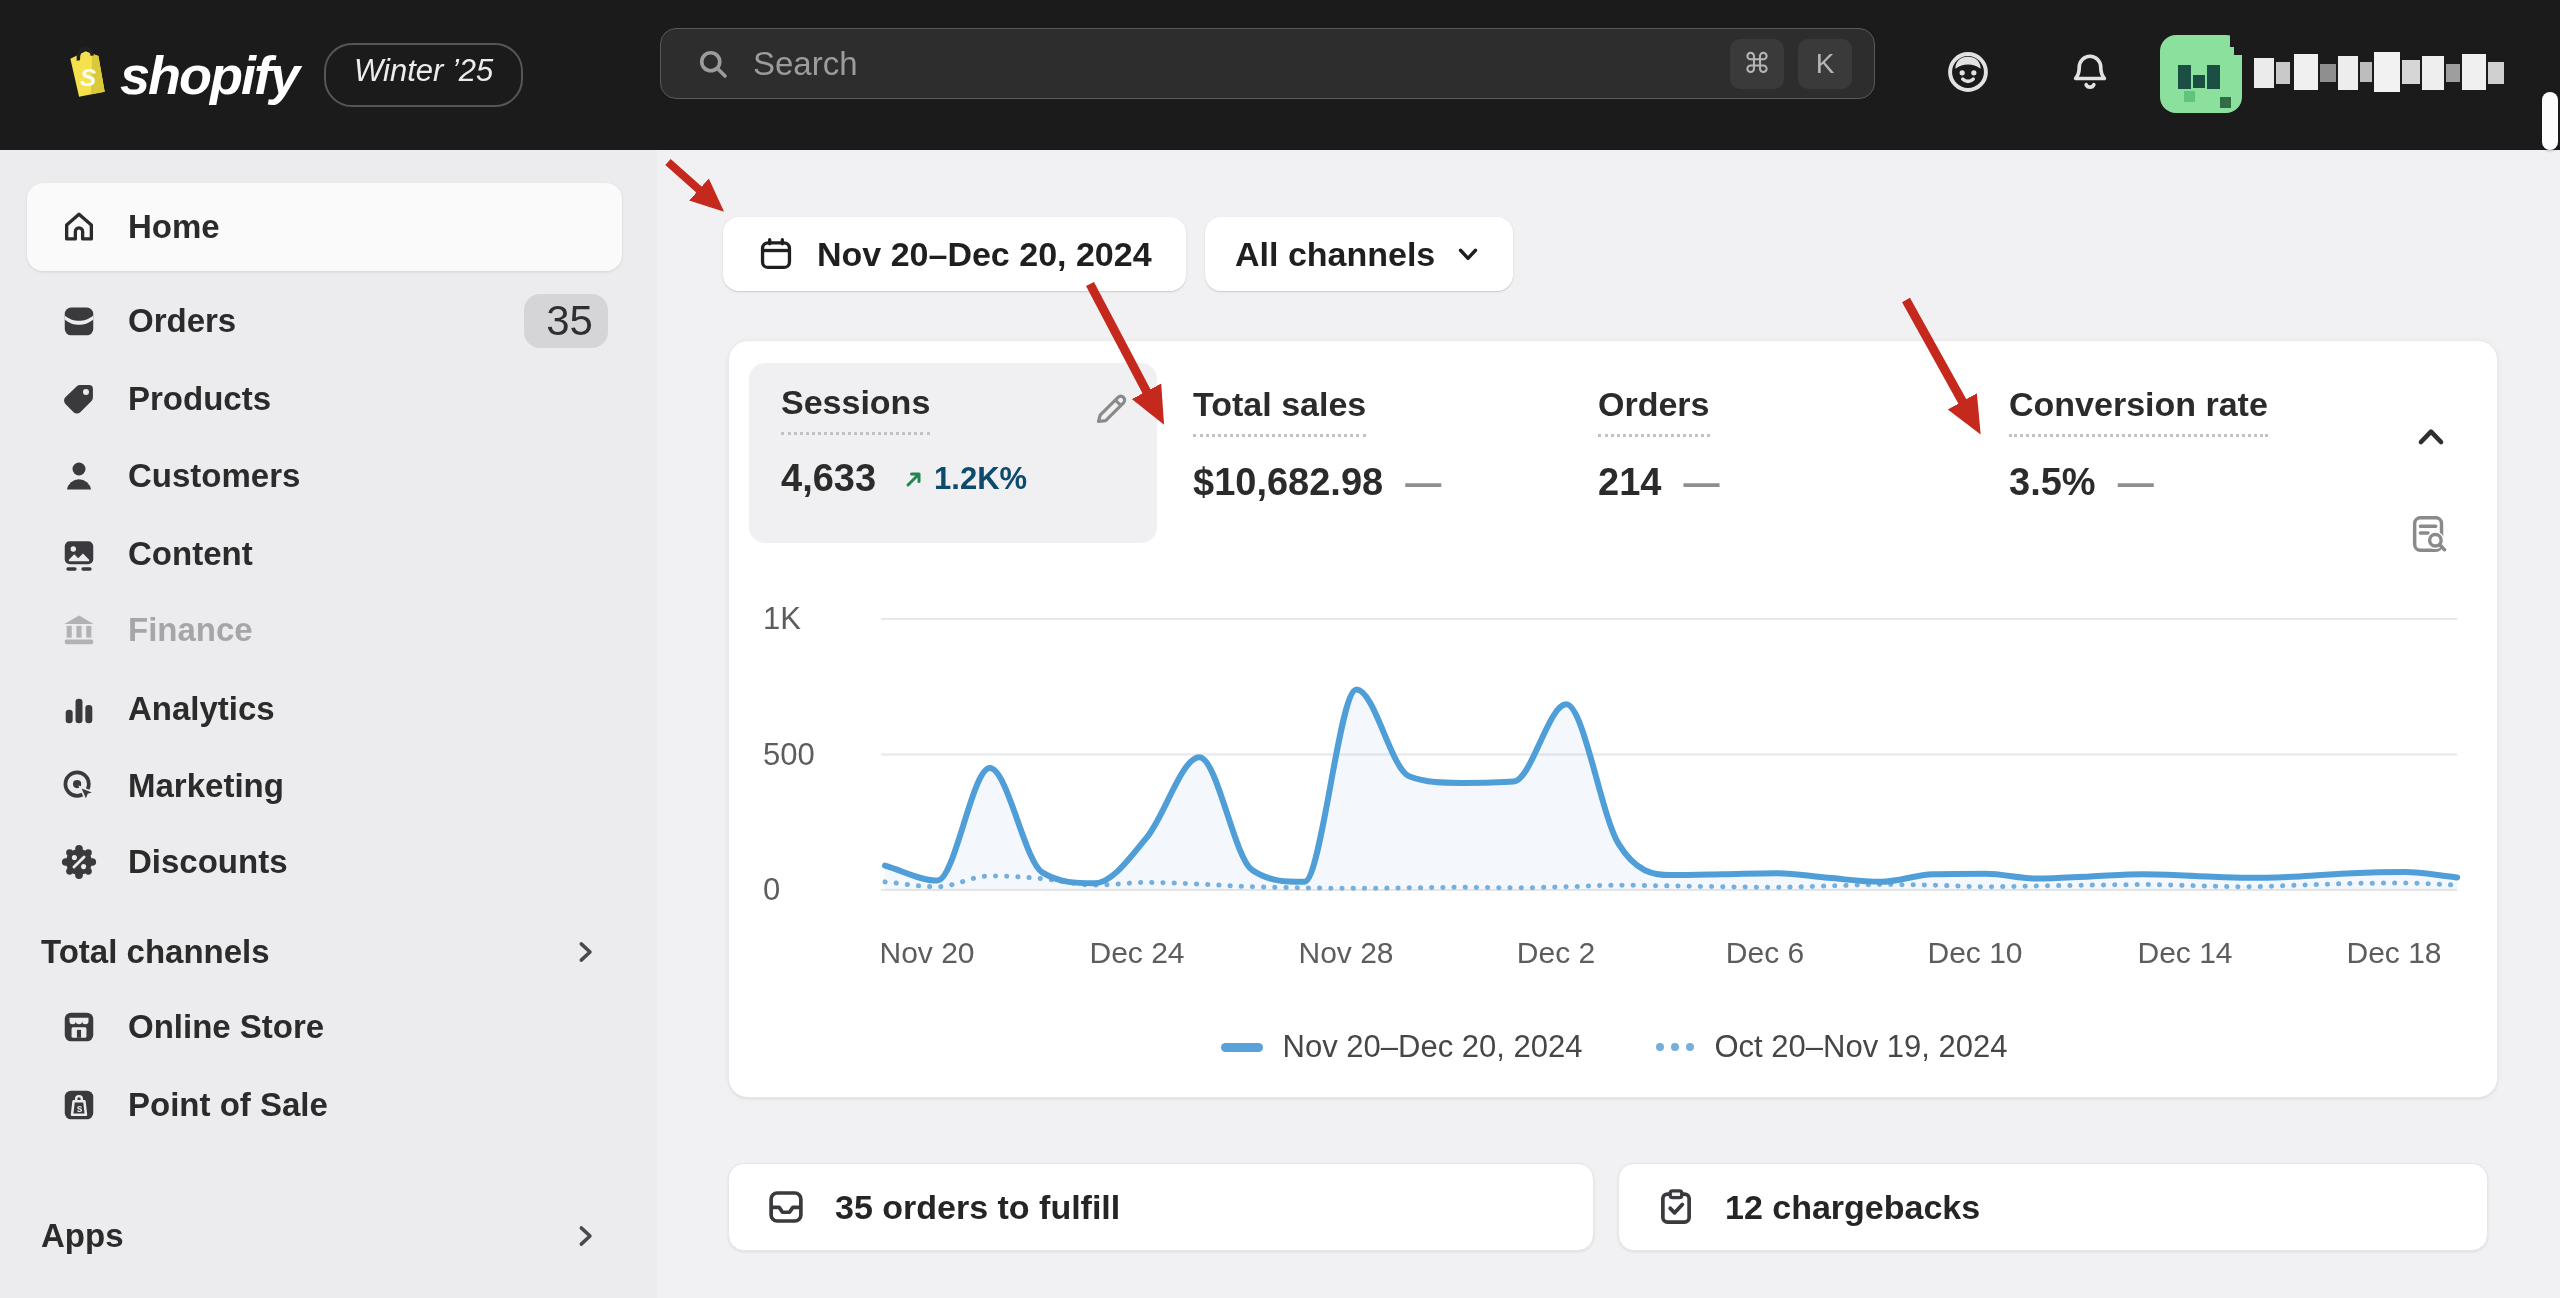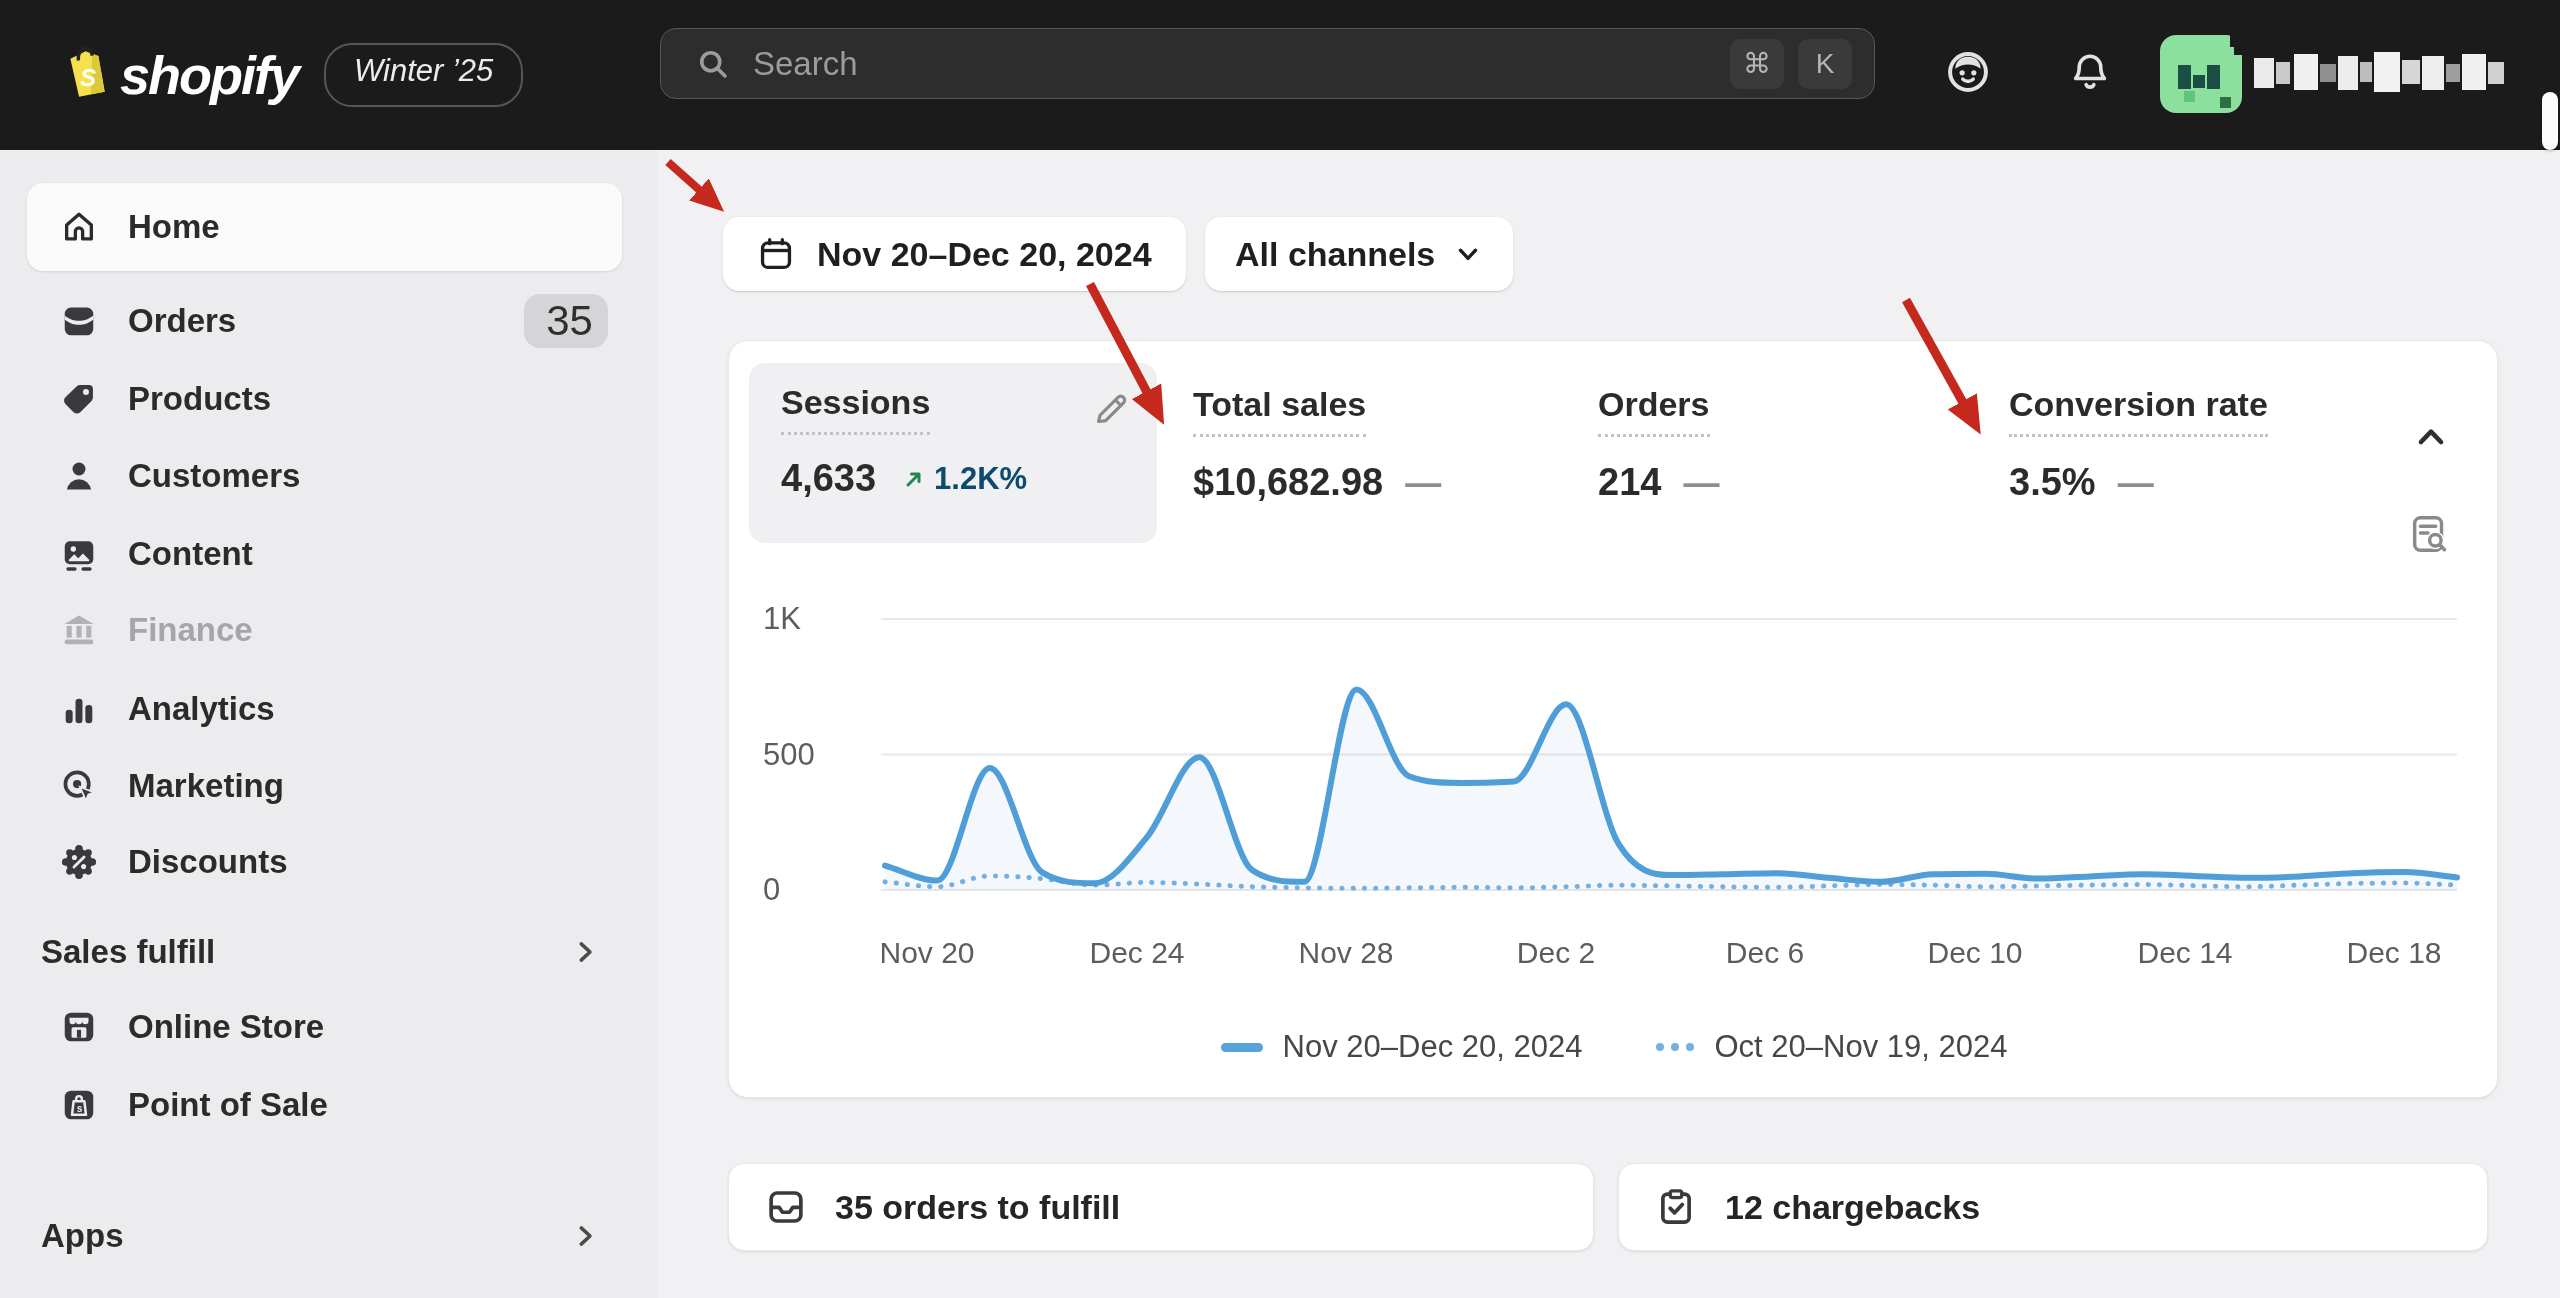--- a/index.html
+++ b/index.html
@@ -252,21 +252,21 @@
           </g>
           <path d="M8.8 15.2 L15.2 8.8" stroke="#ececee" stroke-width="1.8" stroke-linecap="round"></path>
           <circle cx="9.1" cy="9.1" r="1.6" fill="#ececee"></circle>
           <circle cx="14.9" cy="14.9" r="1.6" fill="#ececee"></circle>
         </svg>
     </span>
     <span class="lbl">Discounts</span>
   </div>
 
   <div class="section-row" style="top:763px">
-    <span class="lbl">Sales fulfill</span>
+    <span class="lbl">Total channels</span>
     <span class="chev">
       <svg width="30" height="30" viewBox="0 0 24 24">
           <path d="M9 5.5 L16 12 L9 18.5" fill="none" stroke="#4a4a4a" stroke-width="2.8" stroke-linecap="round" stroke-linejoin="round"></path>
         </svg>
     </span>
   </div>
 
   <div class="nav-item" style="top:838px">
     <span class="icn">
       <svg width="38" height="38" viewBox="0 0 24 24">

